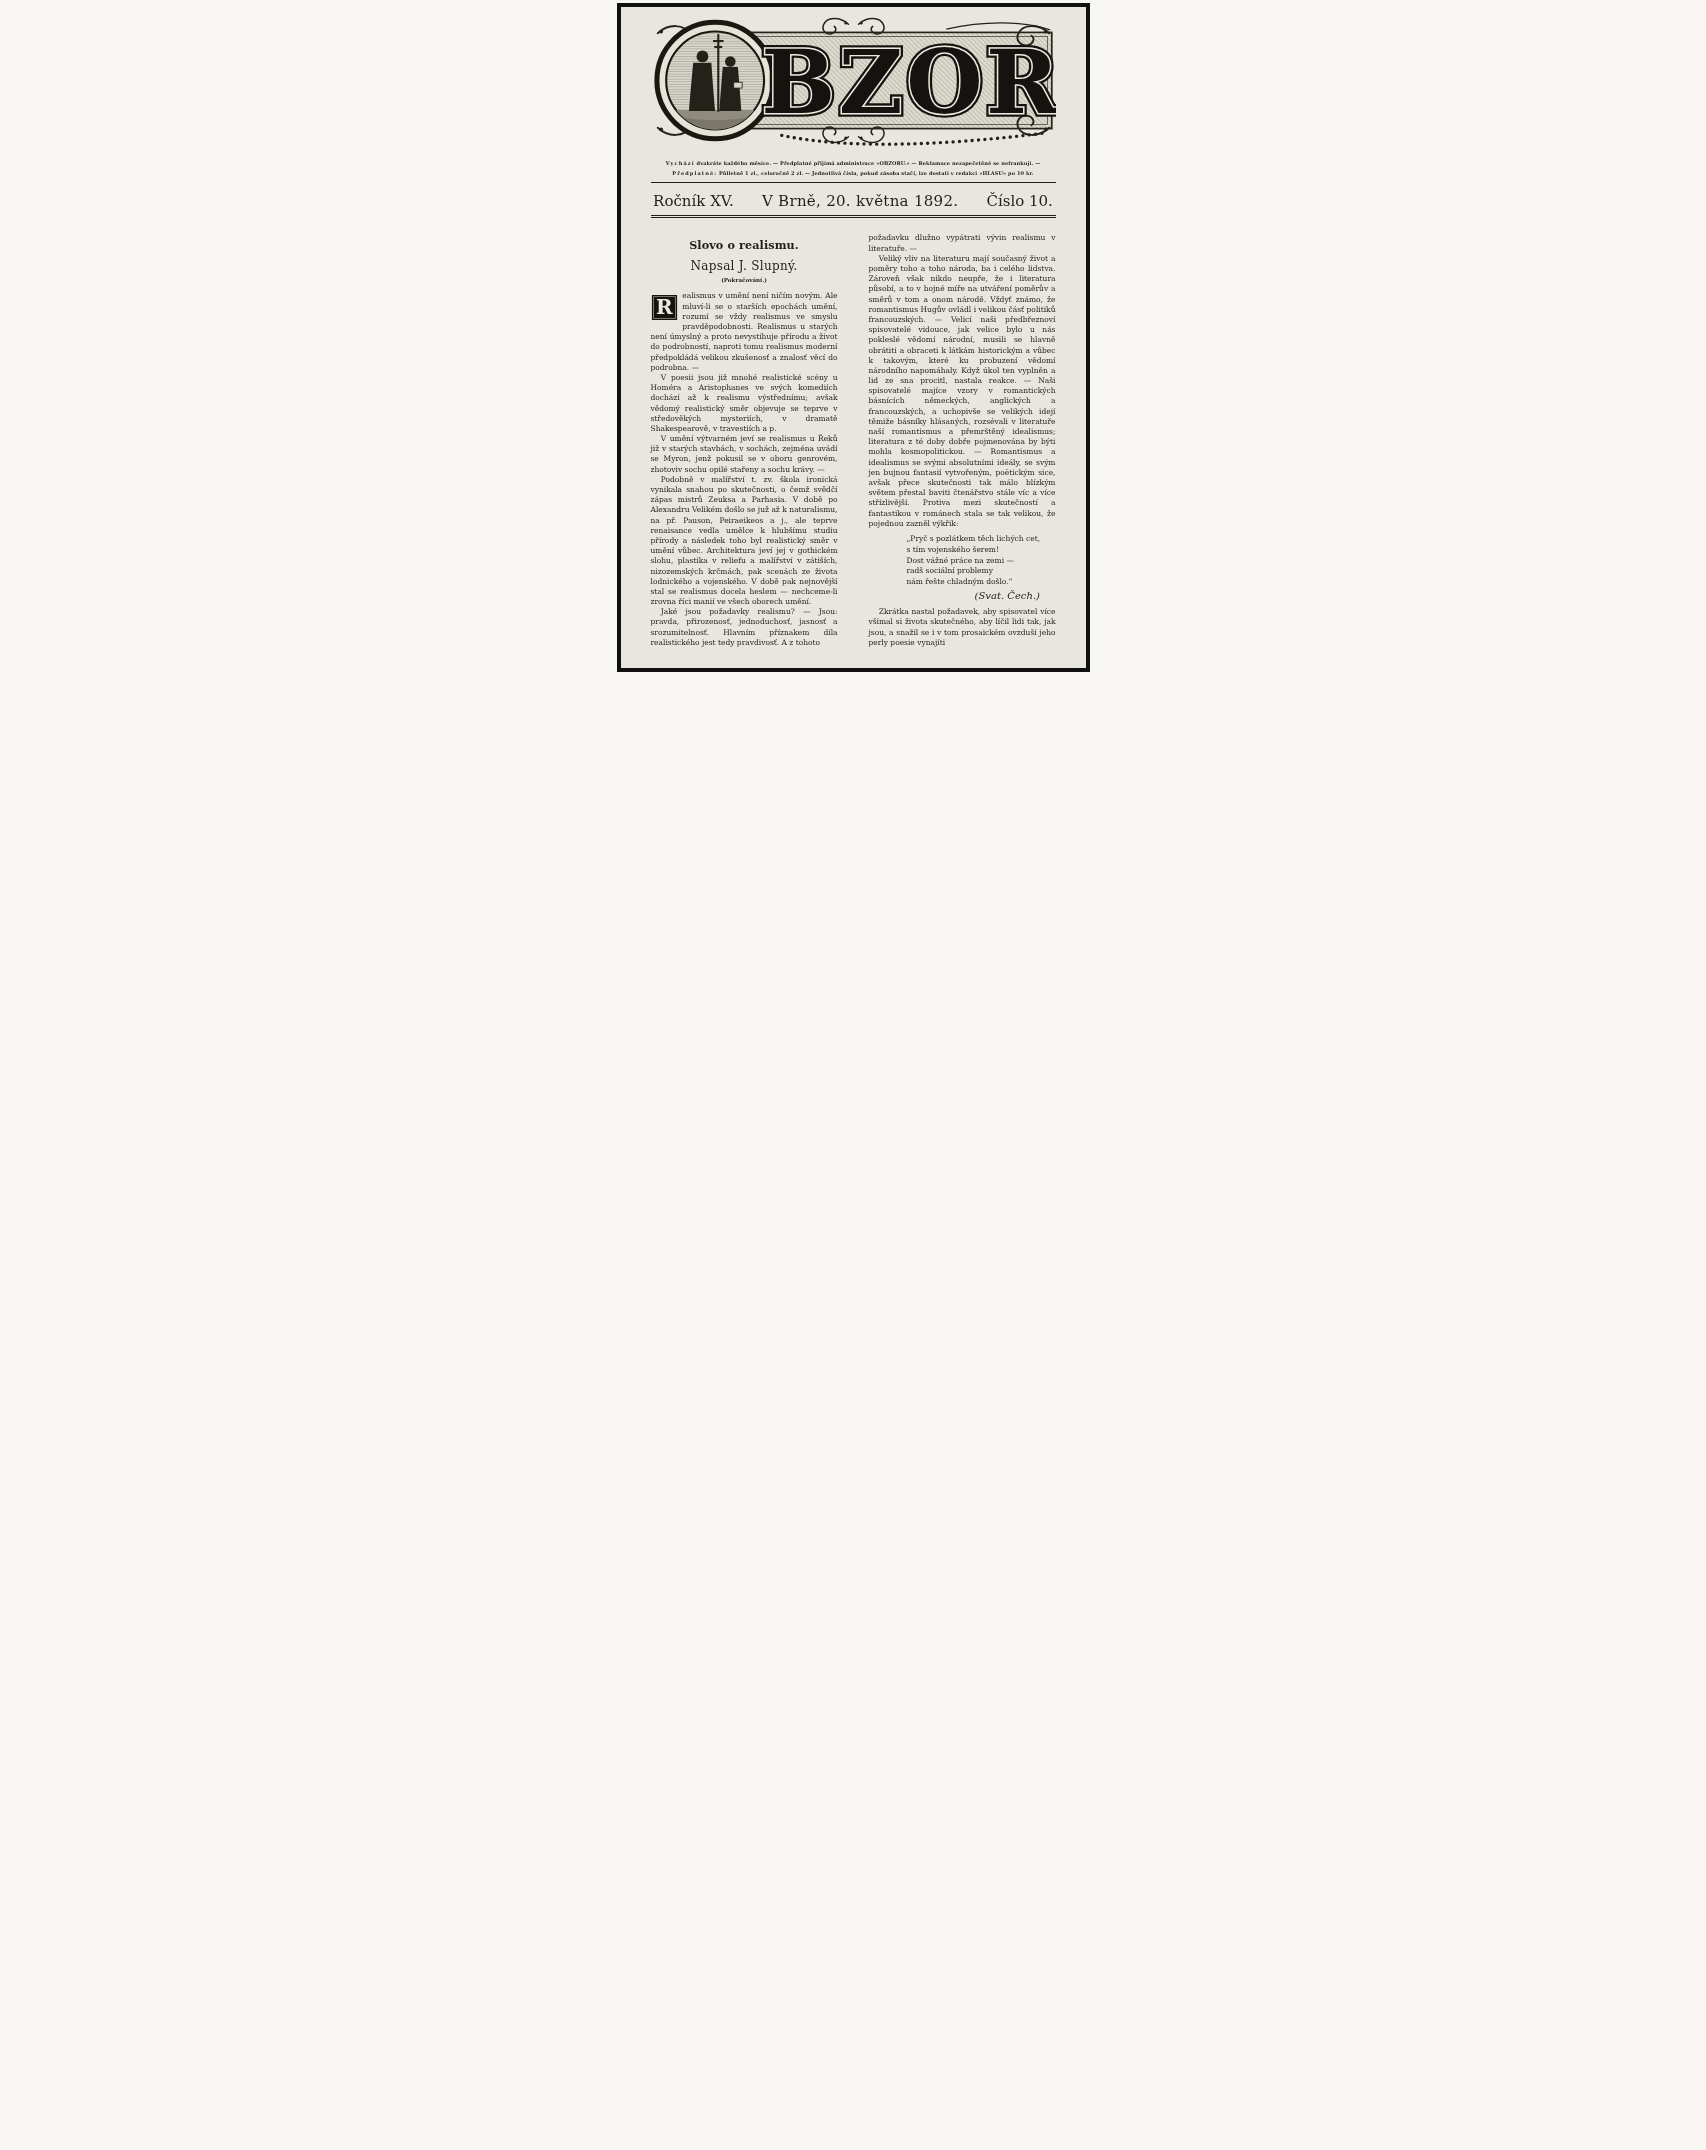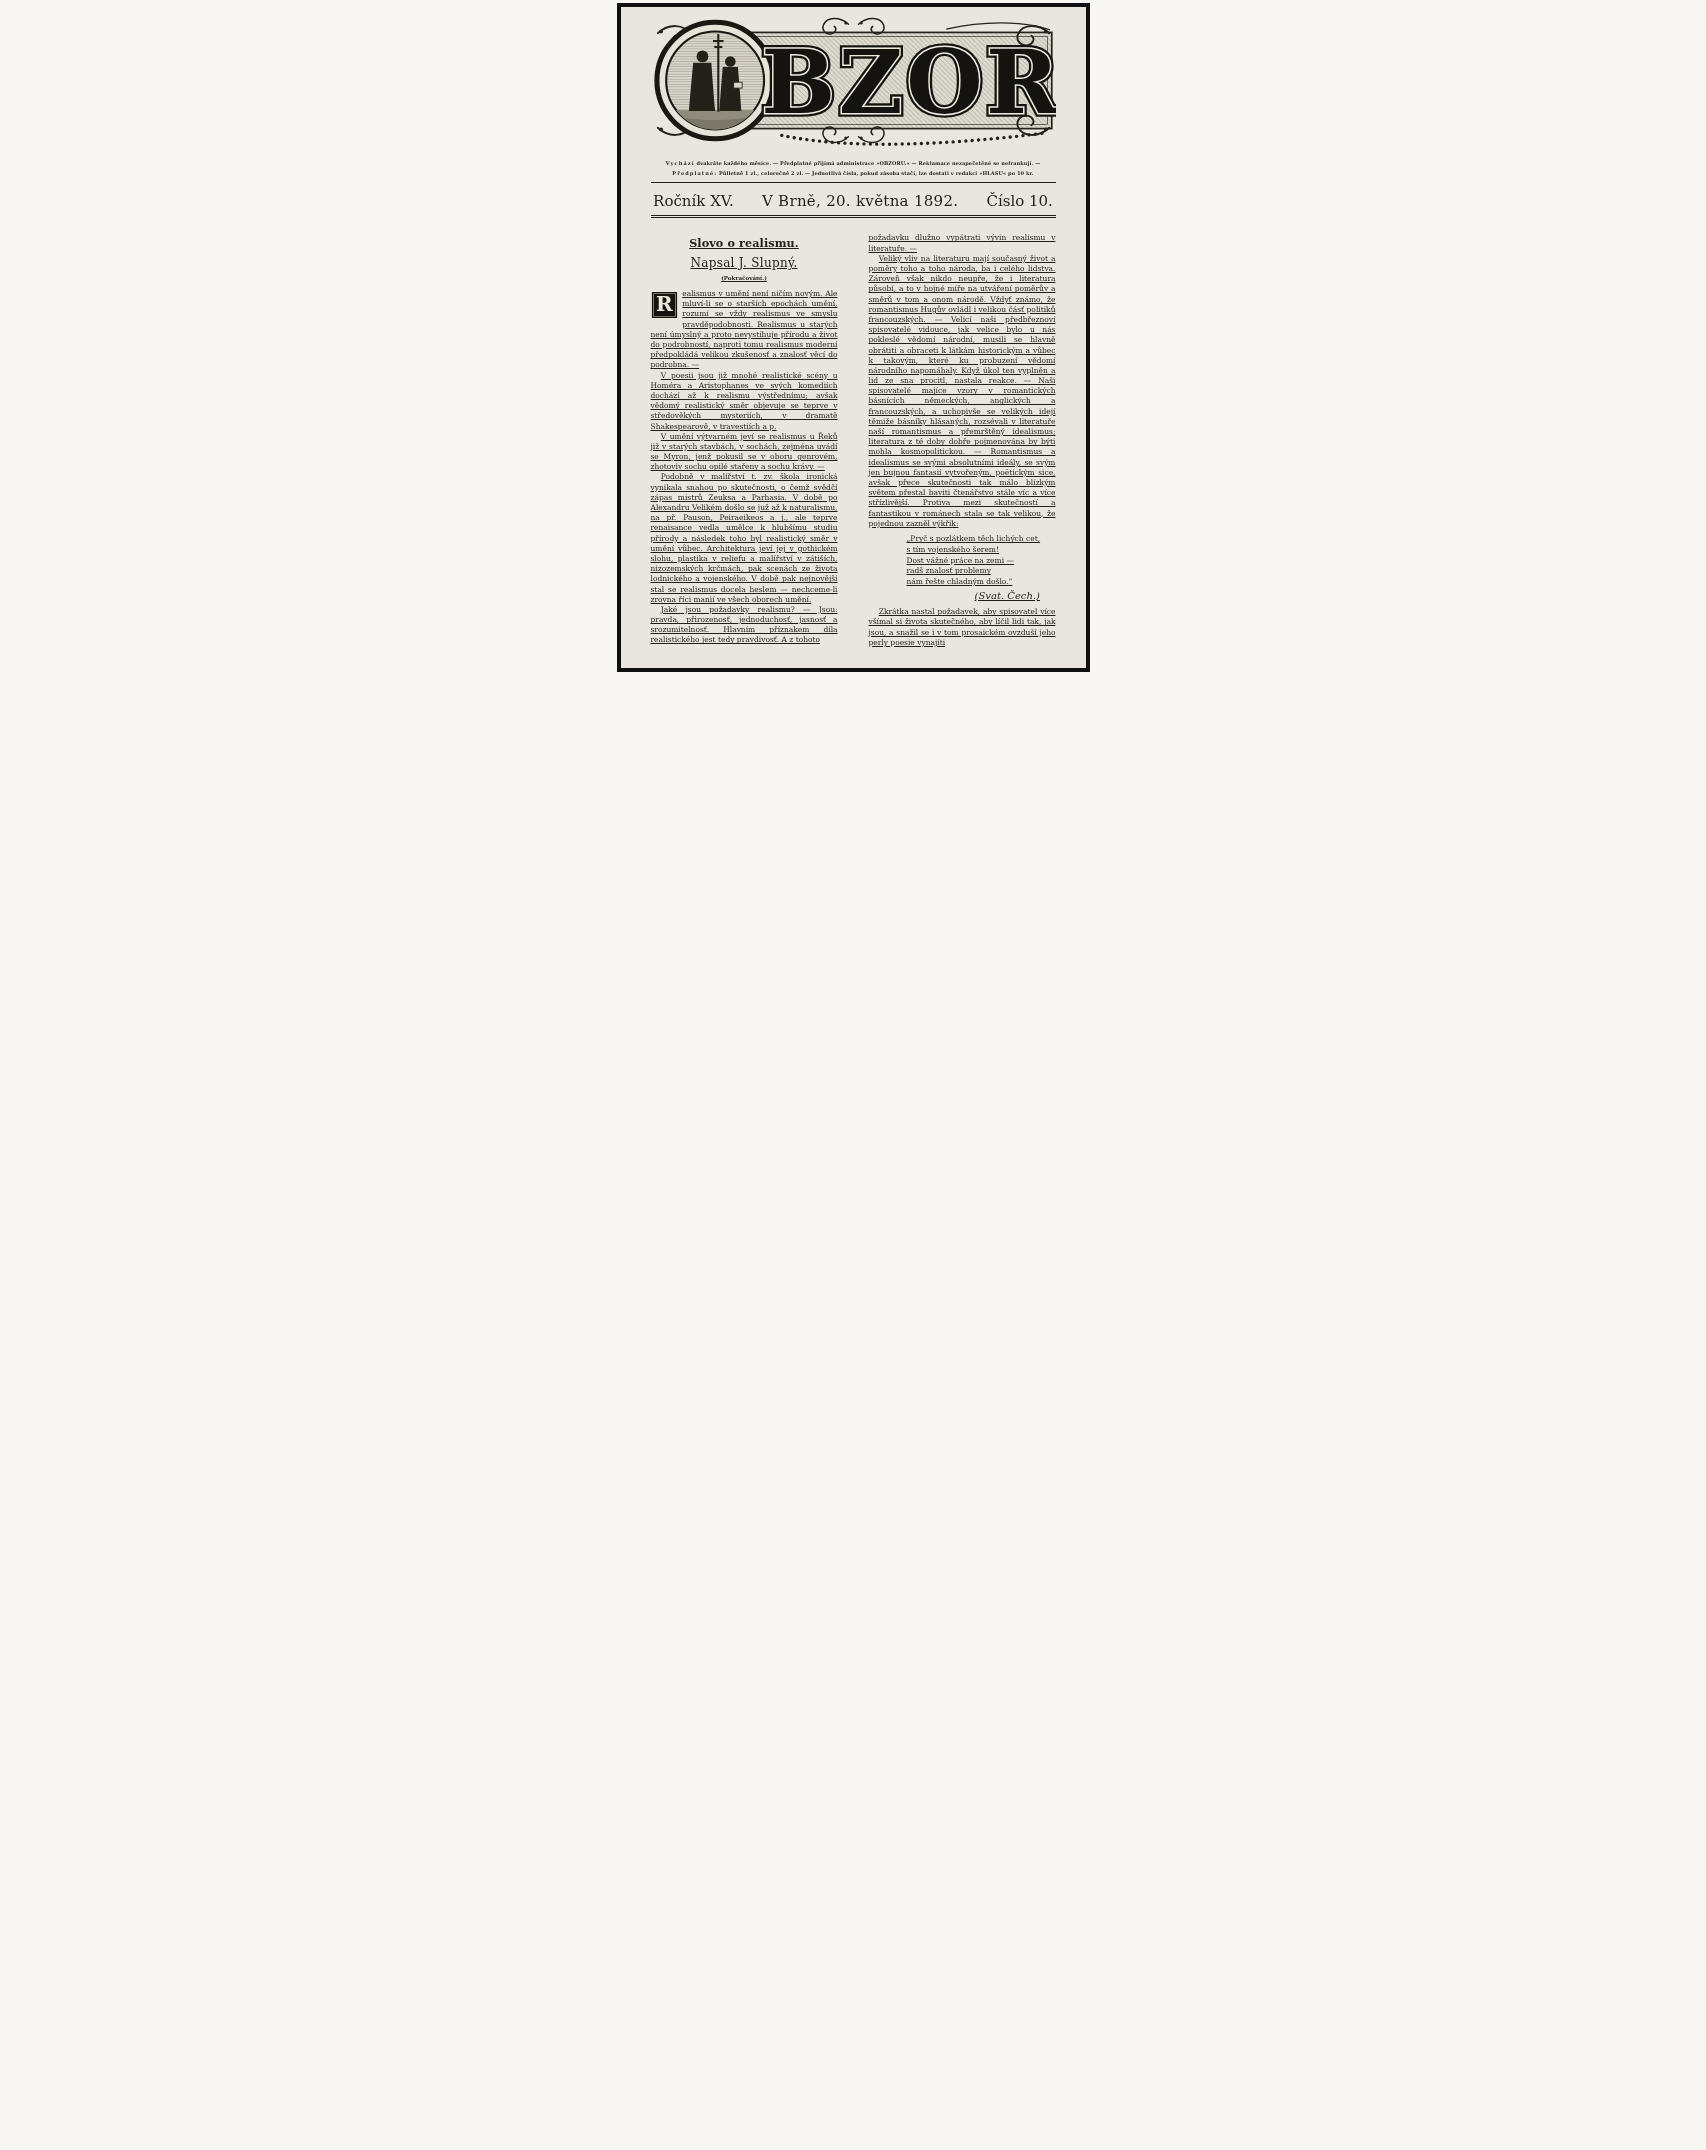--- a/index.html
+++ b/index.html
@@ -51,21 +51,21 @@
     font-size:15px;
   }
   .dateline .date{letter-spacing:0.3px;}
   .rule-double{
     height:2.6px;
     border-top:1.3px solid var(--ink);
     border-bottom:0.6px solid var(--ink);
     margin-bottom:15.5px;
   }
   
-  .columns{display:flex;justify-content:space-between;align-items:center;text-decoration:underline;}
+  .columns{display:flex;justify-content:space-between;align-items:flex-end;}
   .col{
     width:187px;
     font-size:7.5px;
     line-height:1.36;
     text-align:justify;
   }
   .col-divider{width:0.9px;background:var(--ink);}
   .article-title{
     margin:0 0 4.3px;
     font-size:11.2px;
@@ -205,21 +205,21 @@
       <p class="para">požadavku dlužno vypátrati vývin realismu v literatuře. —</p>
 
       <div>
           <p class="para indent">Veliký vliv na literaturu mají současný život a poměry toho a toho národa, ba i celého lidstva. Zároveň však nikdo neupře, že i literatura působí, a to v hojné míře na utváření poměrův a směrů v tom a onom národě. Vždyť známo, že romantismus Hugův ovládl i velikou čásť politiků francouzských. — Velicí naši předbřeznoví spisovatelé vidouce, jak velice bylo u nás pokleslé vědomí národní, musili se hlavně obrátiti a obraceti k látkám historickým a vůbec k takovým, které ku probuzení vědomí národního napomáhaly. Když úkol ten vyplněn a lid ze sna procitl, nastala reakce. — Naši spisovatelé majíce vzory v romantických básnících německých, anglických a francouzských, a uchopivše se velikých idejí těmiže básníky hlásaných, rozsévali v literatuře naší romantismus a přemrštěný idealismus; literatura z té doby dobře pojmenována by býti mohla kosmopolitickou. — Romantismus a idealismus se svými absolutními ideály, se svým jen bujnou fantasií vytvořeným, poëtickým sice, avšak přece skutečnosti tak málo blízkým světem přestal baviti čtenářstvo stále víc a více střízlivější. Protiva mezi skutečností a fantastikou v románech stala se tak velikou, že pojednou zazněl výkřik:</p>
         </div>
 
       <div class="verse">
           <div class="verse-line">„Pryč s pozlátkem těch lichých cet,</div>
           <div class="verse-line">s tím vojenského šerem!</div>
           <div class="verse-line">Dost vážné práce na zemi —</div>
-          <div class="verse-line">radš znalosť problemy</div>
+          <div class="verse-line">radš sociální problemy</div>
           <div class="verse-line">nám řešte chladným došlo.“</div>
         </div>
 
       <div class="verse-attr">(Svat. Čech.)</div>
 
       <div>
           <p class="para indent">Zkrátka nastal požadavek, aby spisovatel více všímal si života skutečného, aby líčil lidi tak, jak jsou, a snažil se i v tom prosaickém ovzduší jeho perly poesie vynajíti</p>
         </div>
     </div>
 

